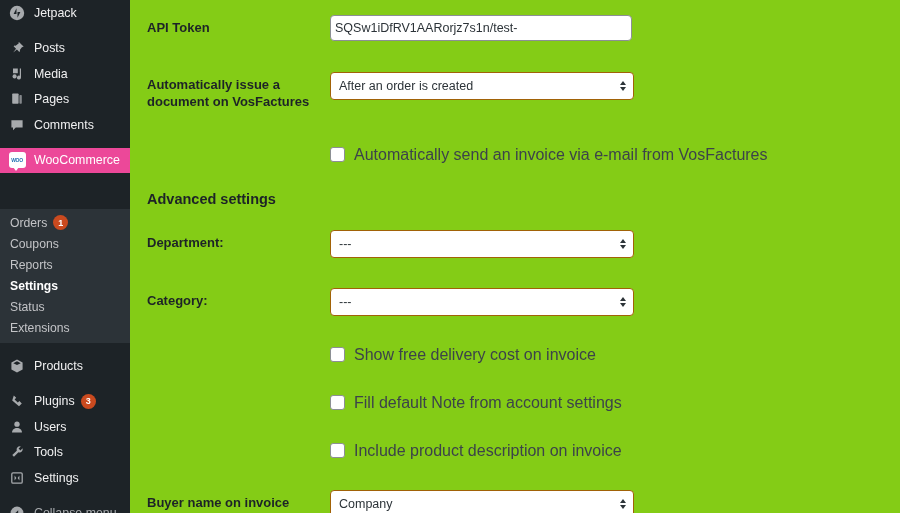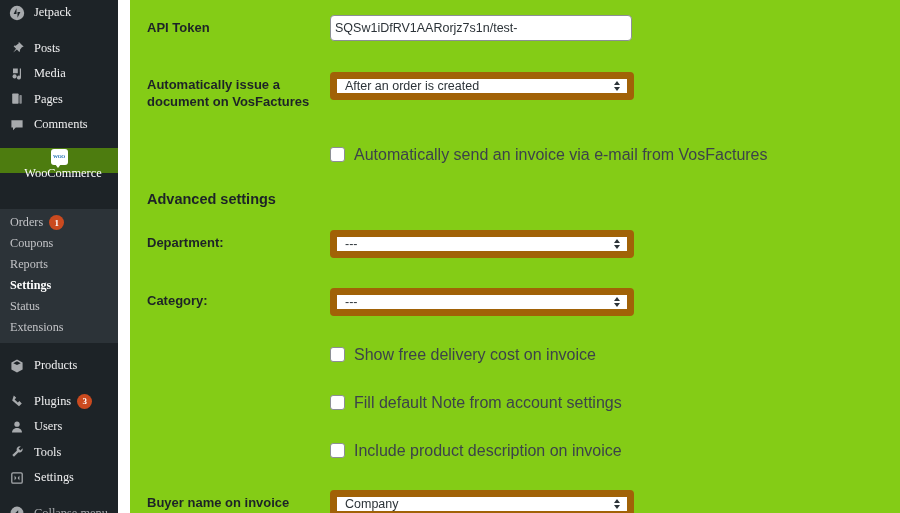--- a/index.html
+++ b/index.html
@@ -15,25 +15,24 @@
     background: #ffffff;
     font-size: 13px;
     color: #3c434a;
     position: relative;
   }
 
   
   #adminmenu {
     position: absolute;
     left: 0; top: 0;
-    width: 118px;
+    width: 130px;
     height: 513px;
     background: #1d2327;
     overflow: hidden;
-    font-family: Liberation Serif, serif;
   }
 
   .menu-top {
     display: flex;
     align-items: center;
     height: 25.5px;
     padding-left: 8px;
     color: #f0f0f1;
     font-size: 12.4px;
     position: relative;
@@ -45,23 +44,22 @@
     margin-right: 8px;
     flex: 0 0 18px;
     display: flex;
     align-items: center;
     justify-content: center;
     color: #a7aaad;
   }
   .menu-top .mlabel { white-space: nowrap; }
 
   .menu-top.current {
-    background: #4d7c0f;
+    background: #ec4899;
     color: #fff;
-    flex-direction: column;
   }
   .menu-top.current .mi { color: #fff; }
   .menu-top.current::after {
     content: "";
     position: absolute;
     right: -8px;
     top: 50%;
     transform: translateY(-50%);
     border-top: 8px solid transparent;
     border-bottom: 8px solid transparent;
@@ -167,21 +165,21 @@
     font-size: 12.5px;
     color: #2c3338;
     box-shadow: 0 0 0 transparent;
     outline: none;
   }
 
   .wp-select {
     position: relative;
     width: 304px;
     height: 28px;
-    border: 7px solid #a16207;
+    border: 1px solid #a16207;
     border-radius: 4px;
     background: #fff;
     display: flex;
     align-items: center;
     padding: 0 24px 0 8px;
     font-size: 12.5px;
     color: #2c3338;
     cursor: pointer;
     user-select: none;
   }

